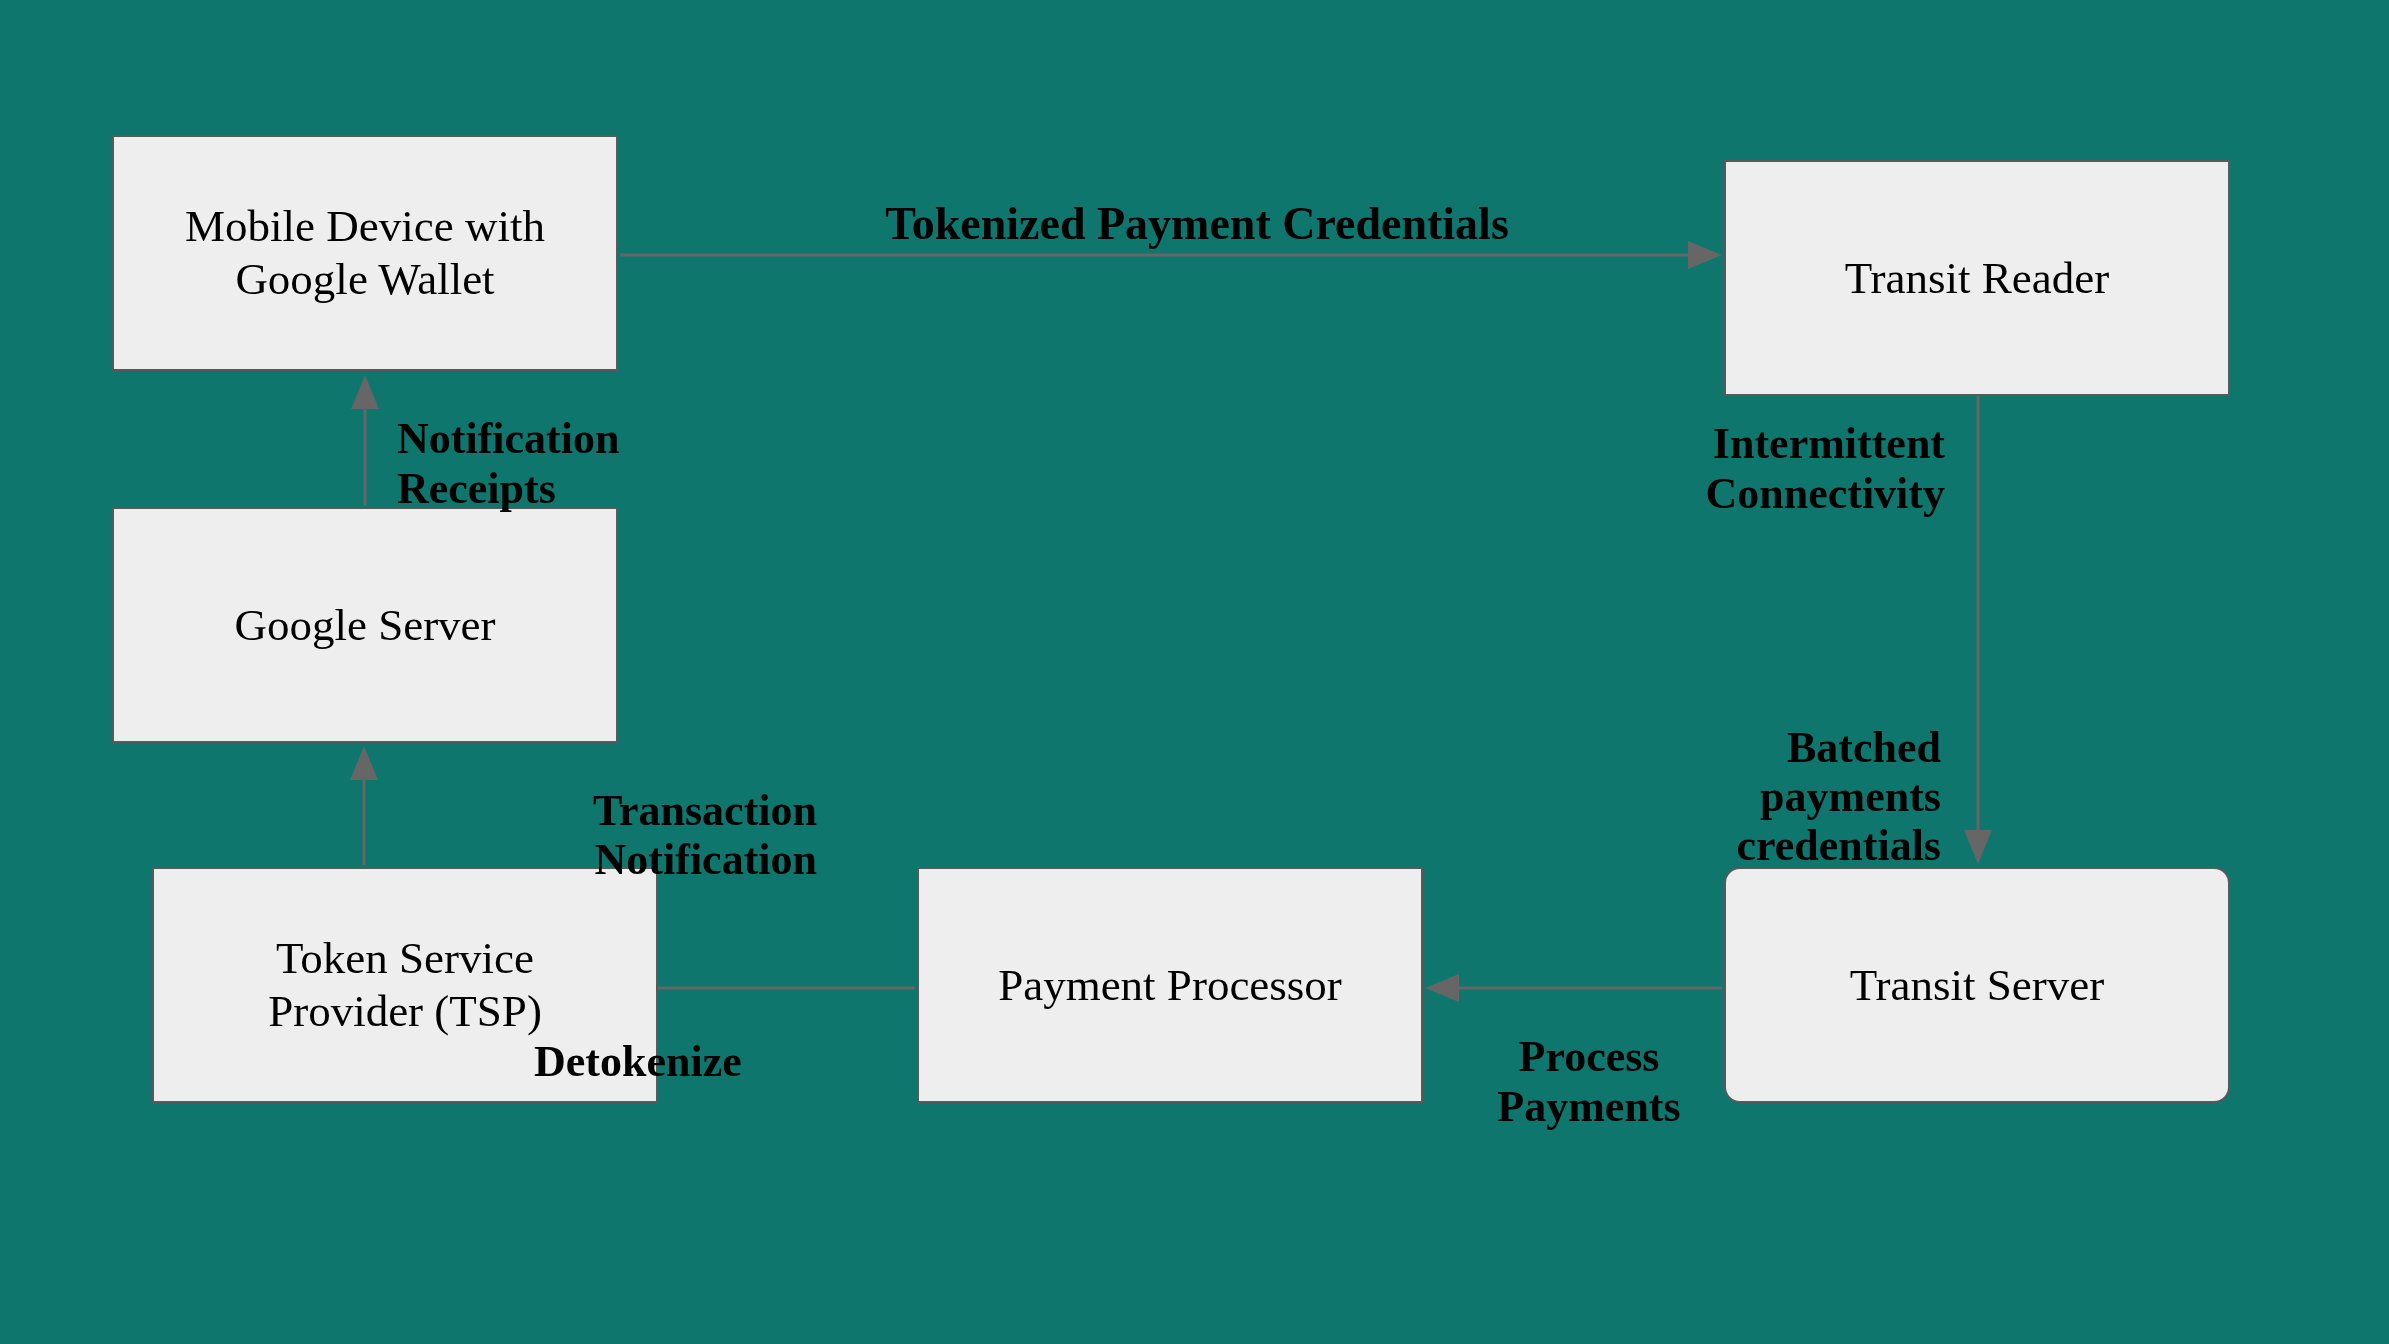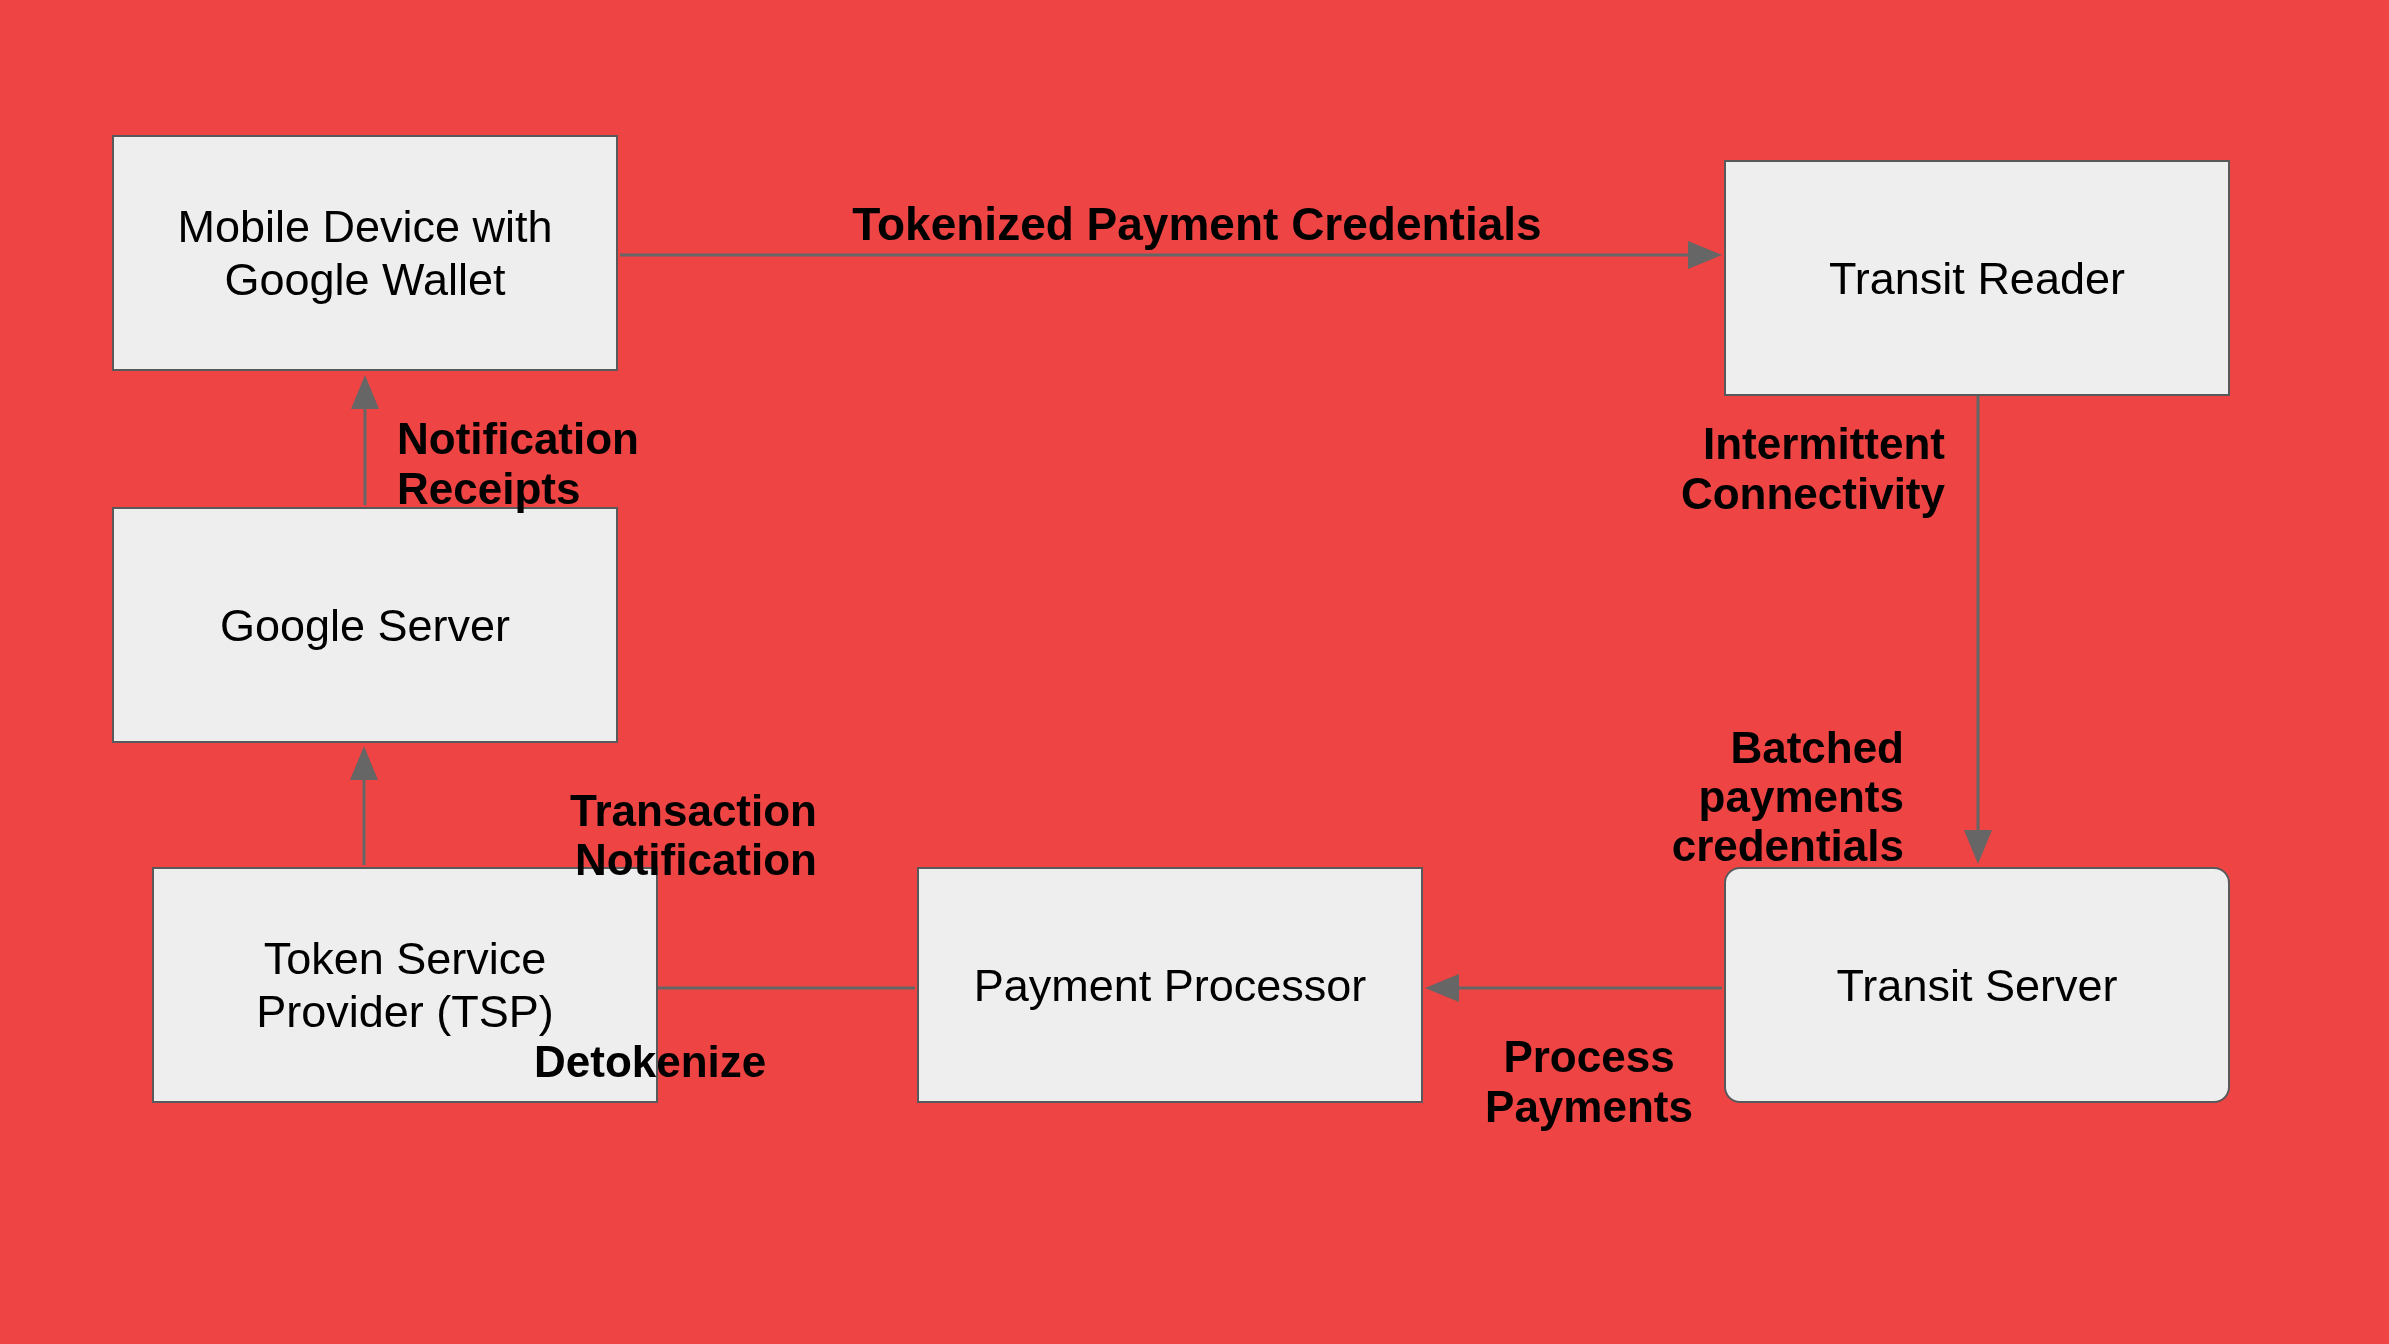--- a/index.html
+++ b/index.html
@@ -1,22 +1,22 @@
 <!DOCTYPE html>
 <html><head>
 <meta charset="utf-8">
 <style>
   html, body { margin: 0; padding: 0; background: #ffffff; }
   .canvas {
     position: relative;
     width: 2389px;
     height: 1344px;
-    background: #ef4444;
+    background: #0f766e;
     overflow: hidden;
-    font-family: Liberation Sans, sans-serif;
+    font-family: Liberation Serif, serif;
     color: #000000;
   }
   .node {
     position: absolute;
     width: 506px;
     height: 236px;
     background: #eeeeee;
     border: 2px solid #58595b;
     box-sizing: border-box;
     display: flex;
@@ -44,21 +44,21 @@
   .edge-label {
     position: absolute;
     font-weight: bold;
     font-size: 44px;
     line-height: 50px;
     white-space: pre-line;
     margin-top: 29px;
   }
   .label-tokenized    { left: 822px;  top: 170px;  width: 750px; text-align: center; font-size: 46px; }
   .label-intermittent { left: 1545px; top: 390px;  width: 400px; text-align: right; }
-  .label-batched      { left: 1504px; top: 694px;  width: 400px; text-align: right; line-height: 49px; }
+  .label-batched      { left: 1541px; top: 694px;  width: 400px; text-align: right; line-height: 49px; }
   .label-process      { left: 1389px; top: 1003px; width: 400px; text-align: center; }
   .label-detokenize   { left: 534px;  top: 1008px; width: 400px; }
   .label-transaction  { left: 397px;  top: 757px;  width: 420px; text-align: right; line-height: 49px; }
   .label-receipts     { left: 397px;  top: 385px;  width: 420px; text-align: left; }
 </style>
 </head>
 <body>
 
 <div class="canvas">
 

